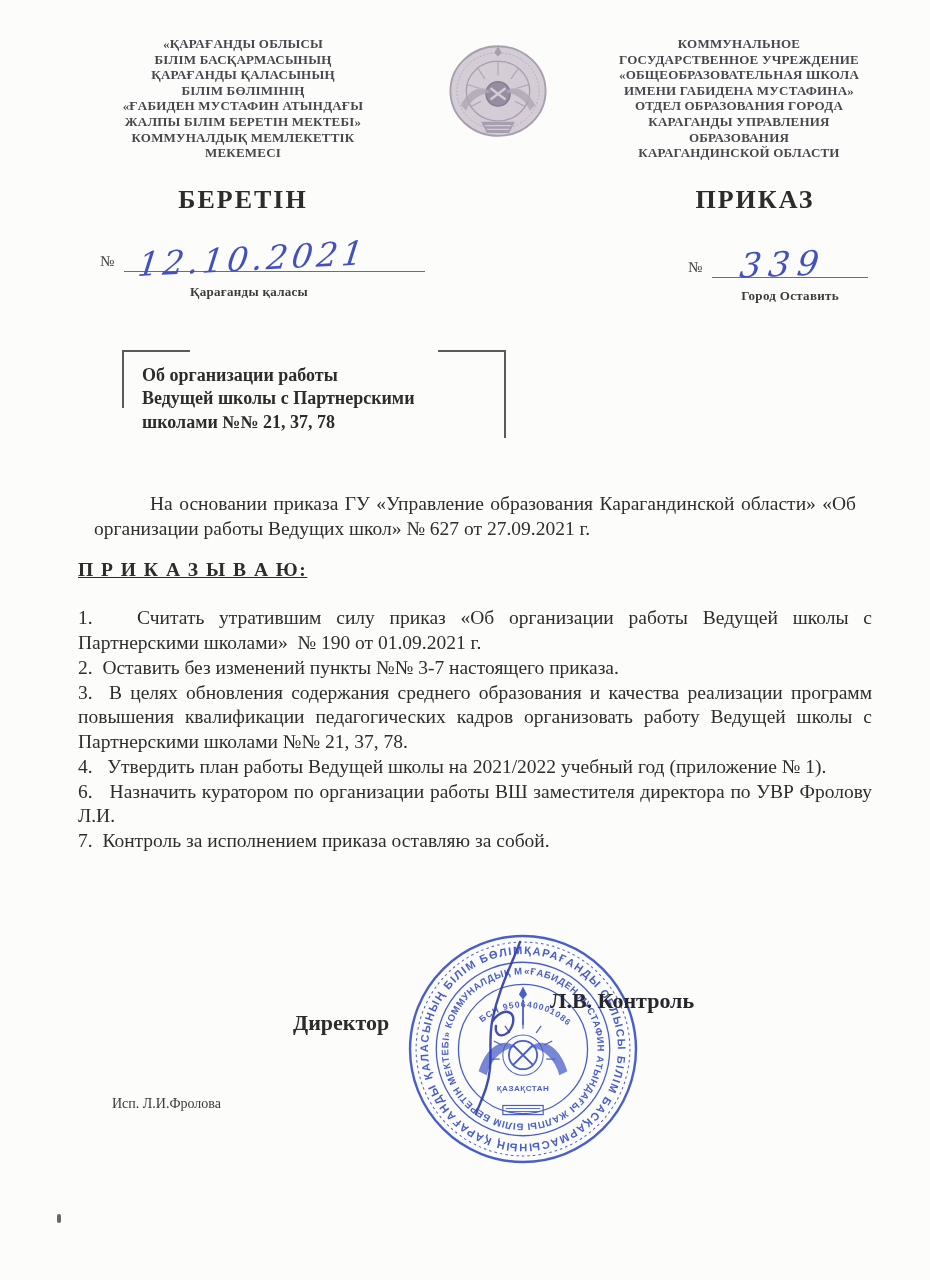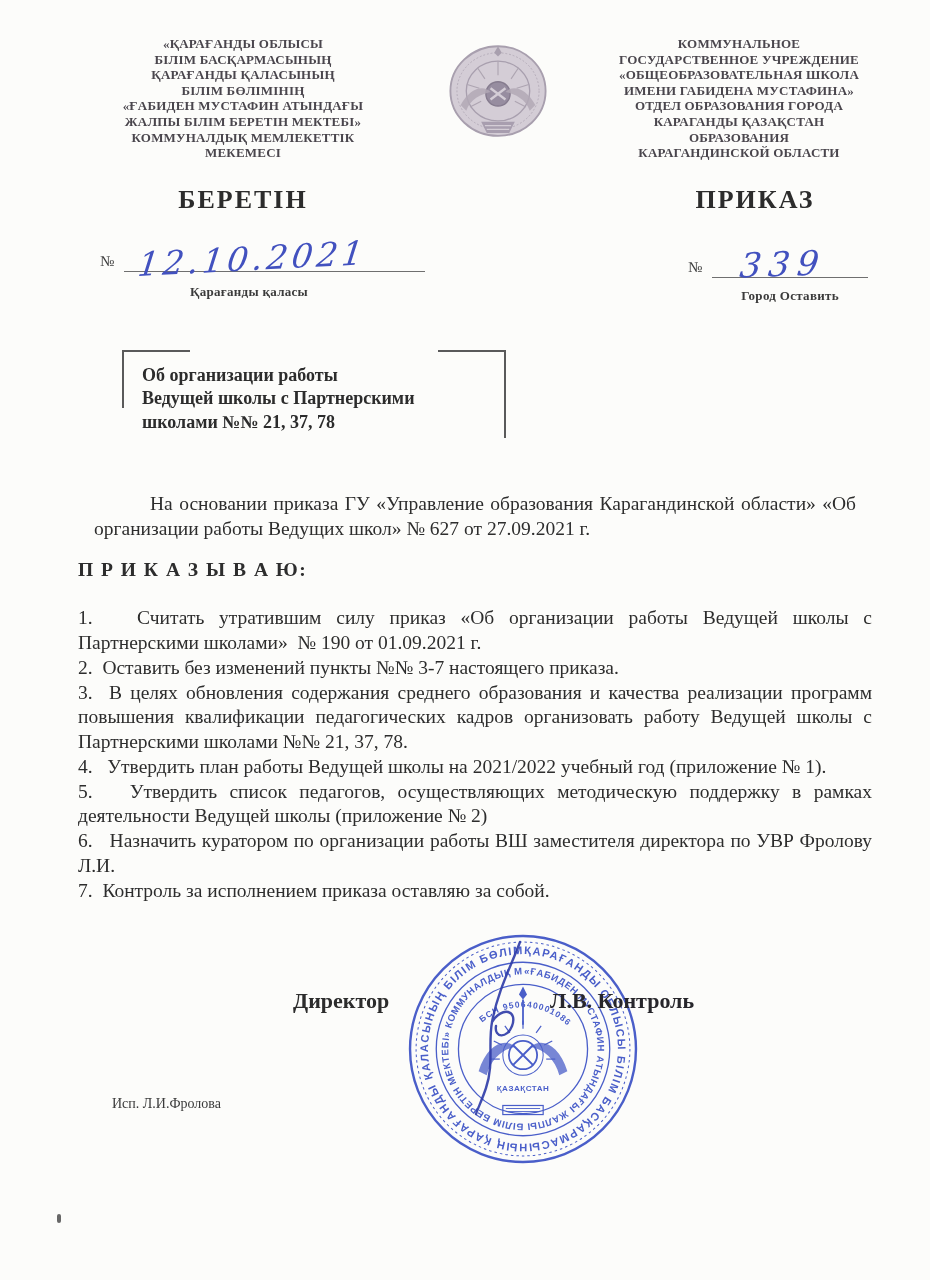--- a/index.html
+++ b/index.html
@@ -79,26 +79,26 @@
     font-weight:bold;font-size:18px;line-height:1.3;color:#2c2c2c;
     white-space:pre-line;
   }
 
   
   .body-text{
     position:absolute;top:476px;left:78px;width:794px;
     font-size:19.5px;line-height:1.27;text-align:justify;color:#2d2d2d;
   }
   .intro{margin:16px;text-indent:56px;}
-  .decree{margin:0 0 24px 0;font-weight:bold;letter-spacing:1.5px;text-align:left;}
+  .decree{margin:0 0 24px 0;font-weight:bold;letter-spacing:1.5px;text-align:left;text-decoration:underline;}
   .item{margin:0;}
 
   
   .director-label{
-    position:absolute;top:988px;left:293px;
+    position:absolute;top:1010px;left:293px;
     font-size:22px;font-weight:bold;color:#2c2c2c;z-index:4;
   }
   .sig-name{
     position:absolute;top:988px;left:550px;
     font-size:22px;font-weight:bold;color:#27262b;z-index:4;
   }
   .stamp{
     position:absolute;top:932px;left:406px;width:234px;height:234px;
     z-index:2;opacity:.93;
   }
@@ -161,21 +161,21 @@
           <path d="M42 88 L78 88 L72 100 L48 100 Z" fill="#a399ab" opacity=".9"></path>
           <path d="M46 92 H74 M48 96 H72" stroke="#d4cdd6" stroke-width="1.2"></path>
         </g>
       </svg>
     </div>
     <div class="org org-right">КОММУНАЛЬНОЕ
 ГОСУДАРСТВЕННОЕ УЧРЕЖДЕНИЕ
 «ОБЩЕОБРАЗОВАТЕЛЬНАЯ ШКОЛА
 ИМЕНИ ГАБИДЕНА МУСТАФИНА»
 ОТДЕЛ ОБРАЗОВАНИЯ ГОРОДА
-КАРАГАНДЫ ҚАЗАҚСТАН
+КАРАГАНДЫ УПРАВЛЕНИЯ
 ОБРАЗОВАНИЯ
 КАРАГАНДИНСКОЙ ОБЛАСТИ</div>
   </header>
 
   <div class="title-kk">БЕРЕТІН</div>
   <div class="title-ru">ПРИКАЗ</div>
 
   <div class="numline numline-left">
     <span class="no-label">№</span>
     <span class="write-slot">
@@ -198,21 +198,20 @@
 школами  №№ 21, 37, 78</div>
   </div>
 
   <div class="body-text">
     <p class="intro">На основании  приказа ГУ «Управление образования Карагандинской области» «Об организации работы Ведущих школ» № 627  от  27.09.2021 г.</p>
     <p class="decree">П Р И К А З Ы В А Ю:</p>
     <p class="item">1.&nbsp;&nbsp; Считать утратившим силу приказ «Об организации работы Ведущей школы с Партнерскими школами»&nbsp; № 190 от 01.09.2021 г.</p>
     <p class="item">2.&nbsp;&nbsp;Оставить без изменений пункты №№ 3-7 настоящего приказа.</p>
     <p class="item">3.&nbsp;&nbsp;В целях обновления содержания среднего образования и качества реализации программ повышения квалификации педагогических кадров организовать работу Ведущей школы с Партнерскими школами №№ 21, 37, 78.</p>
     <p class="item">4.&nbsp;&nbsp; Утвердить план работы Ведущей школы на 2021/2022 учебный год (приложение № 1).</p>
-    <p class="item">5.&nbsp;&nbsp; Утвердить список педагогов, осуществляющих методическую поддержку в рамках деятельности Ведущей школы (приложение № 2)</p>
     <p class="item">6.&nbsp;&nbsp; Назначить куратором  по организации  работы ВШ заместителя директора по УВР Фролову Л.И.</p>
     <p class="item">7.&nbsp;&nbsp;Контроль за исполнением приказа оставляю за собой.</p>
   </div>
 
   <div class="director-label">Директор</div>
   <div class="sig-name">Л.В. Контроль</div>
 
   <svg class="stamp" viewBox="0 0 232 232">
     <defs>
       <path id="ringOuter" d="M116 22 a94 94 0 1 1 -0.1 0" fill="none"></path>

